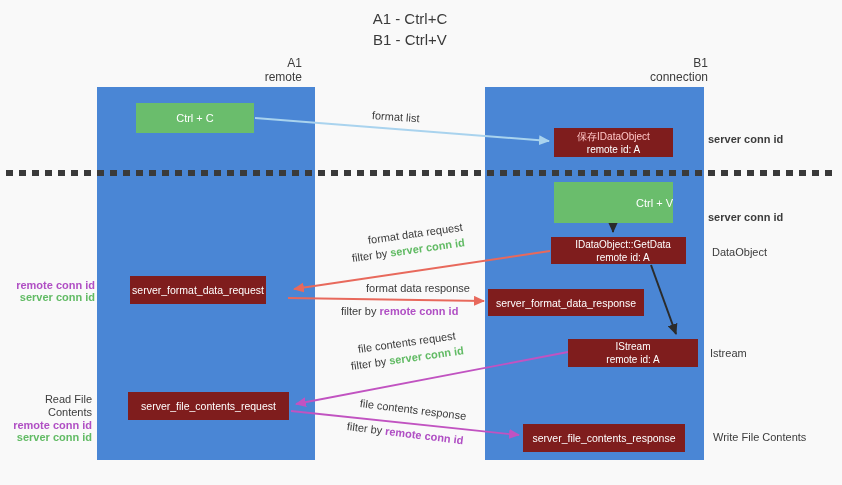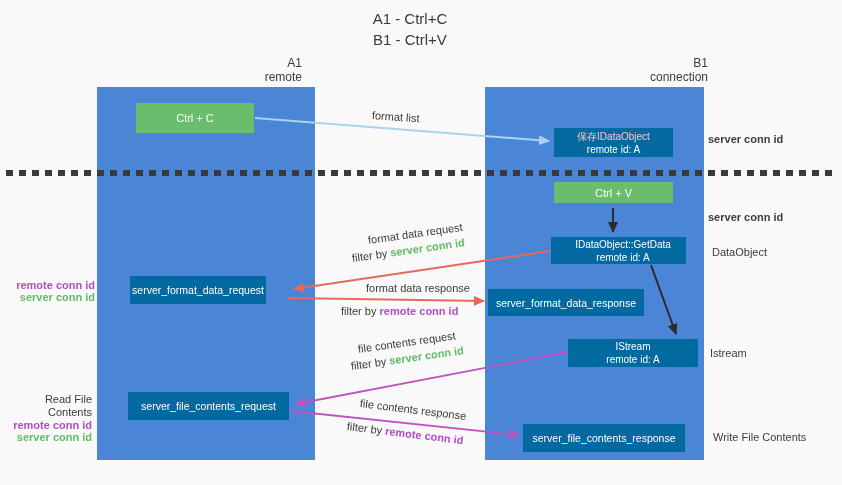--- a/index.html
+++ b/index.html
@@ -36,28 +36,28 @@
     position:absolute;left:6px;top:170px;width:830px;height:6px;
     background:repeating-linear-gradient(90deg,#3a3a3a 0 7px,transparent 7px 13px);
   }
 
   .box{
     position:absolute;
     display:flex;flex-direction:column;align-items:center;justify-content:center;
     color:#ffffff;text-align:center;white-space:nowrap;
   }
   .box.green{background:#6abd6c;font-size:11px;}
-  .box.orange{background:#0369a1;font-size:10.5px;}
+  .box.orange{background:#7f1d1d;font-size:10.5px;}
   .box .l2{font-size:10px;line-height:13px;}
   .box .l1{font-size:10px;line-height:13px;}
   .box .l1.redtext{color:#ffc6c6;}
 
   #box-ctrl-c{left:136px;top:103px;width:118px;height:30px;}
   #box-save-obj{left:554px;top:128px;width:119px;height:29px;}
-  #box-ctrl-v{left:554px;top:182px;width:119px;height:21px;}
+  #box-ctrl-v{left:554px;top:182px;width:119px;height:41px;align-items:flex-end;}
   #box-getdata{left:551px;top:237px;width:126px;height:27px;padding-left:9px;}
   #box-format-request{left:130px;top:276px;width:136px;height:28px;}
   #box-format-response{left:488px;top:289px;width:156px;height:27px;}
   #box-istream{left:568px;top:339px;width:130px;height:28px;}
   #box-file-request{left:128px;top:392px;width:161px;height:28px;}
   #box-file-response{left:523px;top:424px;width:162px;height:28px;}
 
   .arrow-label{
     position:absolute;font-size:11px;color:#3b3b3b;white-space:nowrap;
     transform-origin:left center;

